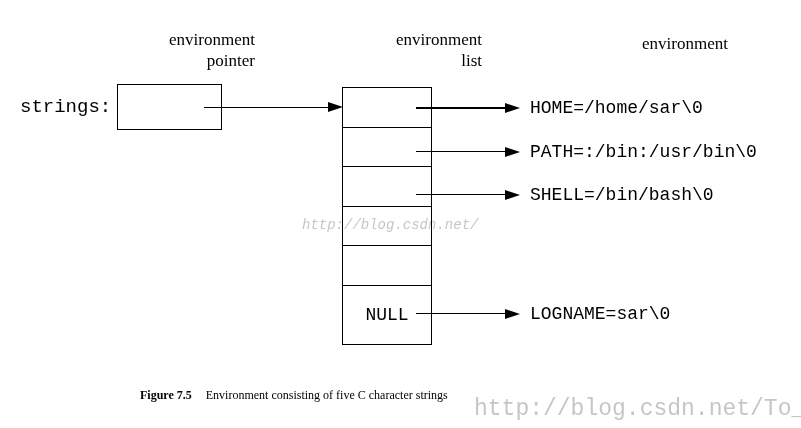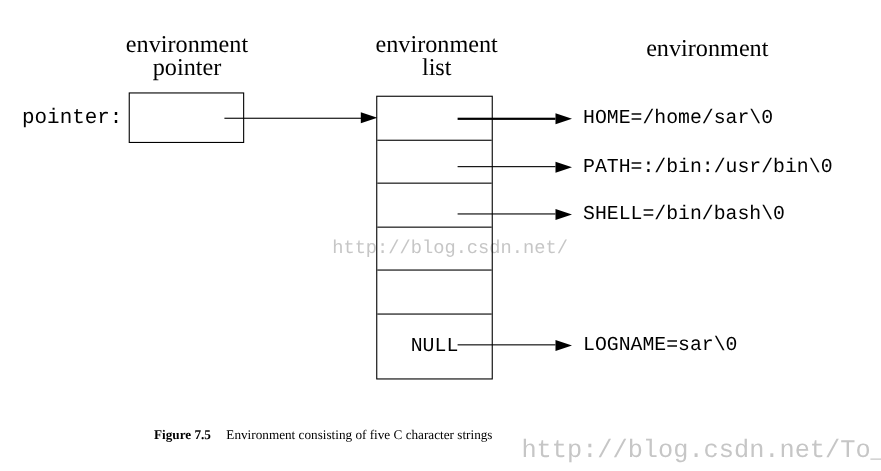--- a/index.html
+++ b/index.html
@@ -5,22 +5,22 @@
   html, body { margin:0; padding:0; background:#ffffff; }
   .canvas {
     position:relative; width:801px; height:428px;
     background:#ffffff; overflow:hidden;
     font-family:"Liberation Serif", serif; color:#000;
   }
   .mono  { font-family:"Liberation Mono", monospace; }
 
   
   .col-hdr {
-    position:absolute; width:170px; text-align:center;
-    font-size:22px; line-height:21px; z-index:1;
+    position:absolute; width:170px; text-align:right;
+    font-size:17px; line-height:21px; z-index:1;
   }
   .hdr-pointer { left:85px;  top:29px; }
   .hdr-list    { left:312px; top:29px; }
   .hdr-strings { left:558px; top:33px; }
 
   
   .environ-label {
     position:absolute; left:20px; top:96px;
     font-size:19px; line-height:22px; z-index:1;
   }
@@ -37,21 +37,21 @@
     position:absolute; width:0; height:0; z-index:1;
     border-top:5.5px solid transparent;
     border-bottom:5.5px solid transparent;
     border-left:15px solid #000;
   }
   .pointer-arrow-line { left:204px; top:106.5px; width:125px; }
   .pointer-arrowhead  { left:328px; top:101.75px; }
 
   
   .env-list {
-    position:absolute; left:342px; top:87px; width:106px; height:258px;
+    position:absolute; left:342px; top:87px; width:90px; height:258px;
     border:1.5px solid #000; box-sizing:border-box; z-index:1;
     display:flex; flex-direction:column;
   }
   .cell { flex:1 1 auto; box-sizing:border-box; border-bottom:1.5px solid #000; }
   .cell:last-child { border-bottom:none; }
   .null-cell { display:flex; align-items:center; justify-content:center; }
   .null-cell span { font-size:18px; }
 
   
   .srow {
@@ -78,21 +78,21 @@
     white-space:nowrap; z-index:1;
   }
   .caption .fig-label { font-weight:bold; }
   .caption .fig-text  { margin-left:14px; }
 
   
   .wm {
     position:absolute; font-family:"Liberation Mono", monospace;
     color:#c6c6c6; z-index:0; white-space:nowrap;
   }
-  .wm-middle { left:302px; top:217px; font-size:17px; }
+  .wm-middle { left:302px; top:217px; font-size:14px;font-style:italic; }
   .wm-bottom { left:474px; top:396px; font-size:23px; }
 </style>
 </head>
 <body>
 
 <div class="canvas">
 
   <div class="wm wm-middle">http://blog.csdn.net/</div>
   <div class="wm wm-bottom">http://blog.csdn.net/To_Be_IT_1</div>
 
@@ -101,21 +101,21 @@
     <div>pointer</div>
   </div>
   <div class="col-hdr hdr-list">
     <div>environment</div>
     <div>list</div>
   </div>
   <div class="col-hdr hdr-strings">
     <div>environment</div>
   </div>
 
-  <div class="environ-label mono">pointer:</div>
+  <div class="environ-label mono">strings:</div>
   <div class="pointer-box"></div>
 
   <div class="hline pointer-arrow-line"></div>
   <div class="arrowhead pointer-arrowhead"></div>
 
   <div class="env-list">
     <div class="cell"></div>
     <div class="cell"></div>
     <div class="cell"></div>
     <div class="cell"></div>

